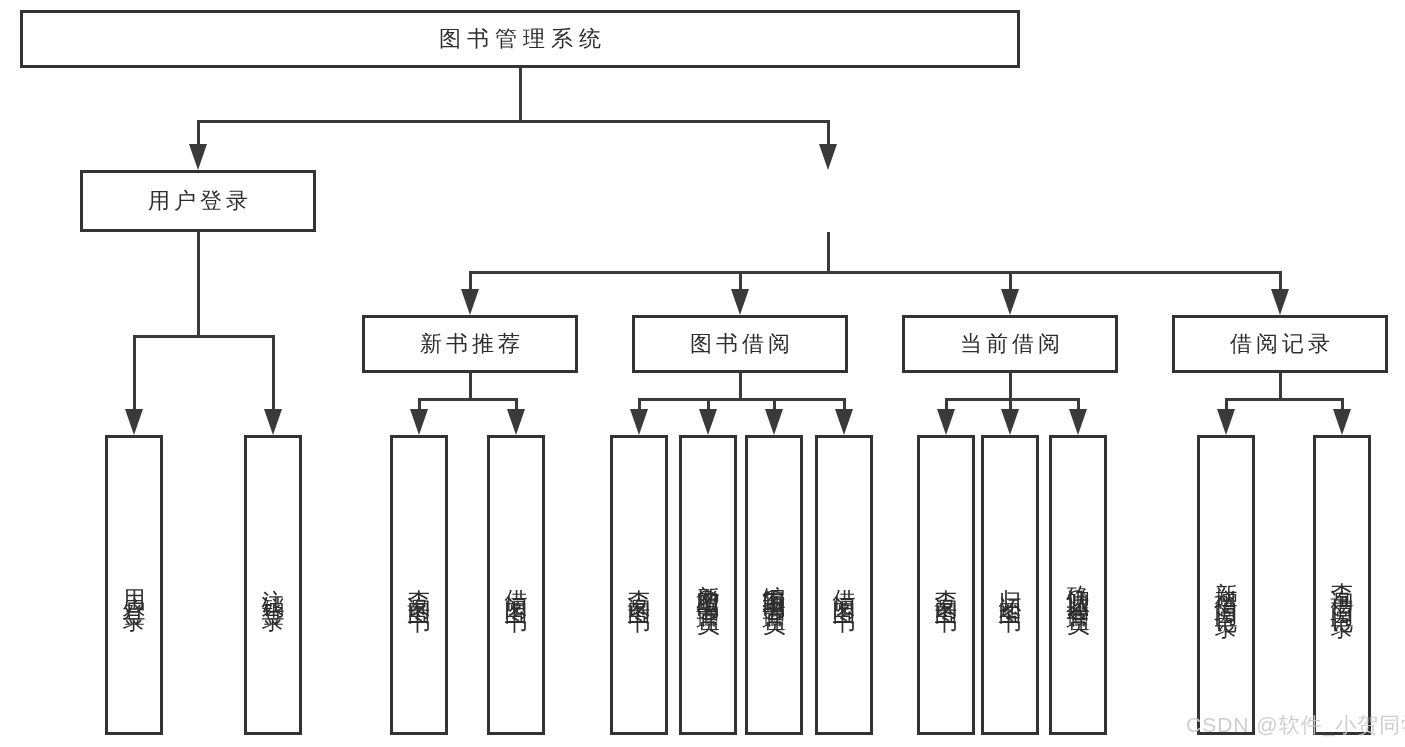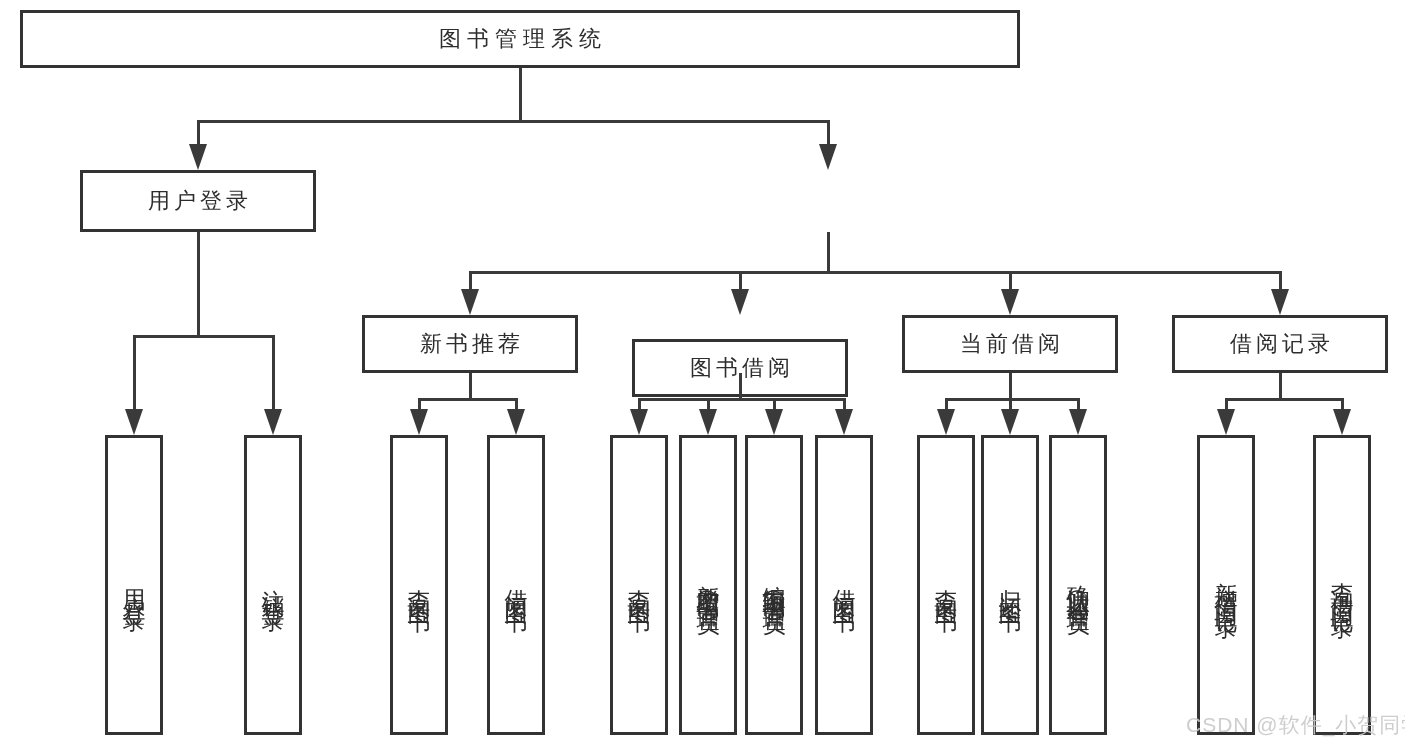--- a/index.html
+++ b/index.html
@@ -100,21 +100,21 @@
   <div class="line" style="left:1009px; top:271px; width:3px; height:18px;"></div>
   <div class="line" style="left:1279px; top:271px; width:3px; height:18px;"></div>
   <div class="arrow" style="left:461px;  top:289px;"></div>
   <div class="arrow" style="left:731px;  top:289px;"></div>
   <div class="arrow" style="left:1001px; top:289px;"></div>
   <div class="arrow" style="left:1271px; top:289px;"></div>
 
   <div class="box" style="left:362px; top:315px; width:216px; height:58px;">
     <span class="hlabel">新书推荐</span>
   </div>
-  <div class="box" style="left:632px; top:315px; width:216px; height:58px;margin-top:24px;">
+  <div class="box" style="left:632px; top:315px; width:216px; height:58px;">
     <span class="hlabel">图书借阅</span>
   </div>
   <div class="box" style="left:902px; top:315px; width:216px; height:58px;">
     <span class="hlabel">当前借阅</span>
   </div>
   <div class="box" style="left:1172px; top:315px; width:216px; height:58px;">
     <span class="hlabel">借阅记录</span>
   </div>
 
   <div class="line" style="left:469px; top:373px; width:3px;  height:25px;"></div>

